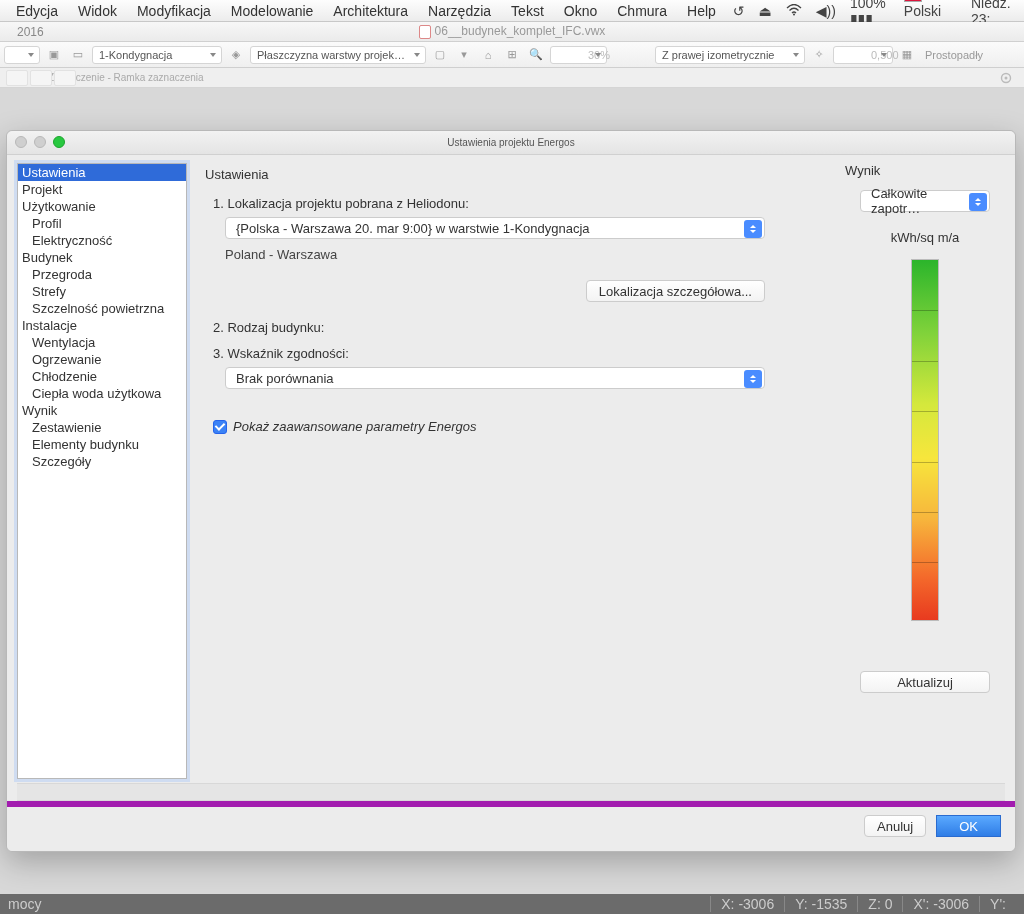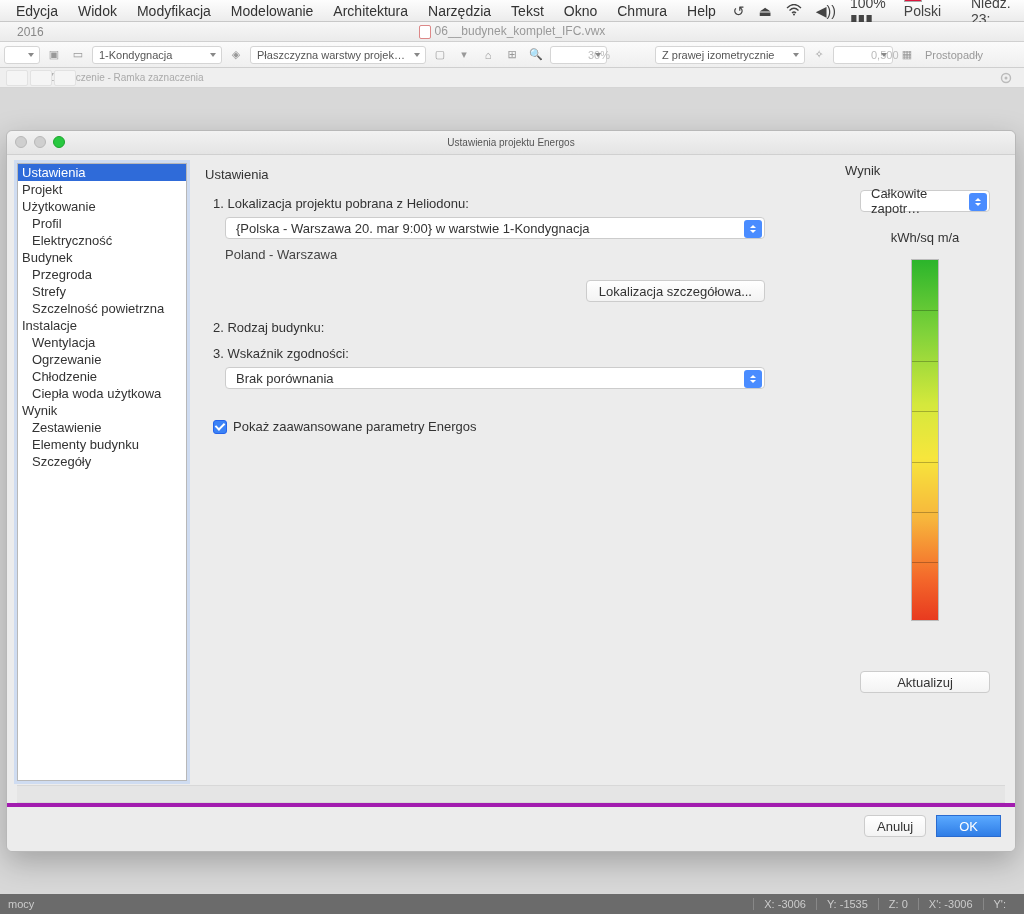--- a/index.html
+++ b/index.html
@@ -198,21 +198,21 @@
     background: linear-gradient(#fff, #f3f3f3);
     border: 1px solid #ccc; border-radius: 4px;
     height: 22px; padding: 0 12px;
     font-size: 13px; color: #333;
     display: inline-flex; align-items: center;
   }
   .loc-btn-wrap { text-align: right; margin: 18px 18px 0 0; width: 560px; }
 
   .checkbox-row {
     display: flex; align-items: center; gap: 6px;
-    margin: 14px 0 0 8px; font-size: 13px; color: #333;
+    margin: 14px 0 0 8px; font-size: 13px; color: #333; font-style: italic;
   }
   .mac-check {
     width: 14px; height: 14px; border-radius: 3px;
     background: #3b82f6; border: 1px solid #2563eb;
     display: flex; align-items: center; justify-content: center;
   }
   .mac-check::after {
     content: ""; width: 4px; height: 7px;
     border-right: 2px solid #fff; border-bottom: 2px solid #fff;
     transform: rotate(45deg); margin-top: -2px;
@@ -236,36 +236,36 @@
   }
   .gradient-bar .tick {
     position: absolute; left: 0; width: 100%; height: 1px;
     background: rgba(0,0,0,0.25);
   }
 
   
   .dialog-foot {
     padding: 8px 14px 14px 14px;
     display: flex; justify-content: flex-end; gap: 10px;
-    border-top: 4px solid #a21caf;
+    border-top: 6px solid #a21caf;
     background: #ececec;
     border-radius: 0 0 6px 6px;
   }
   .ok-btn {
     background: linear-gradient(#5aa9ff, #2f7de6);
     border: 1px solid #2a6bcf; color: #fff;
     border-radius: 0; height: 22px; padding: 0 22px;
     font-size: 13px;
   }
 
   
   .statusbar {
     position: absolute; left: 0; bottom: 0; width: 100%;
     height: 20px; background: #6b6b6b; color: #ccc;
-    display: flex; align-items: center; font-size: 11px;
+    display: flex; align-items: center; font-size: 14px;
     padding: 0 8px;
   }
   .statusbar .spacer { flex: 1; }
   .statusbar .coord { padding: 0 10px; border-left: 1px solid #888; }
 
   .placeholder-text { color: #bbb; padding-left: 37px; }
 
   .aktualizuj-wrap { margin-top: 50px; }
 </style>
 </head>

